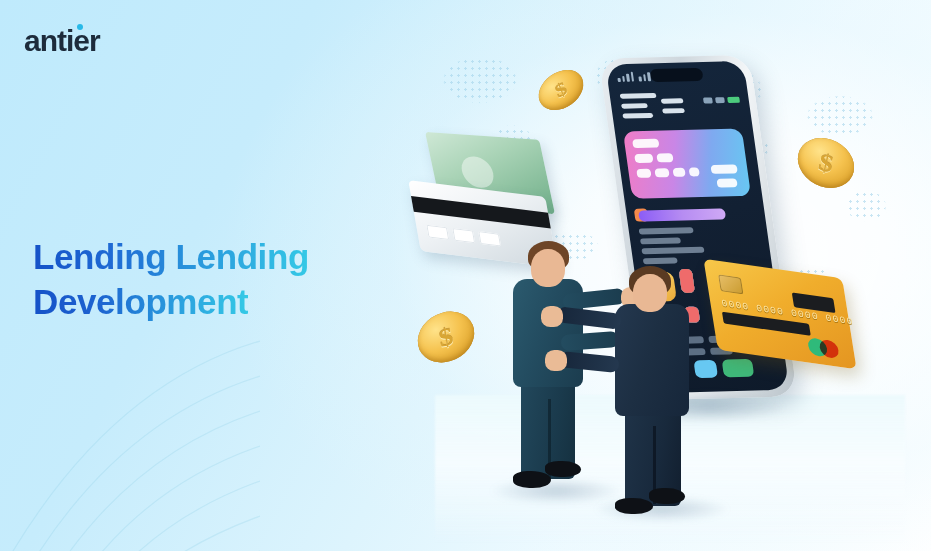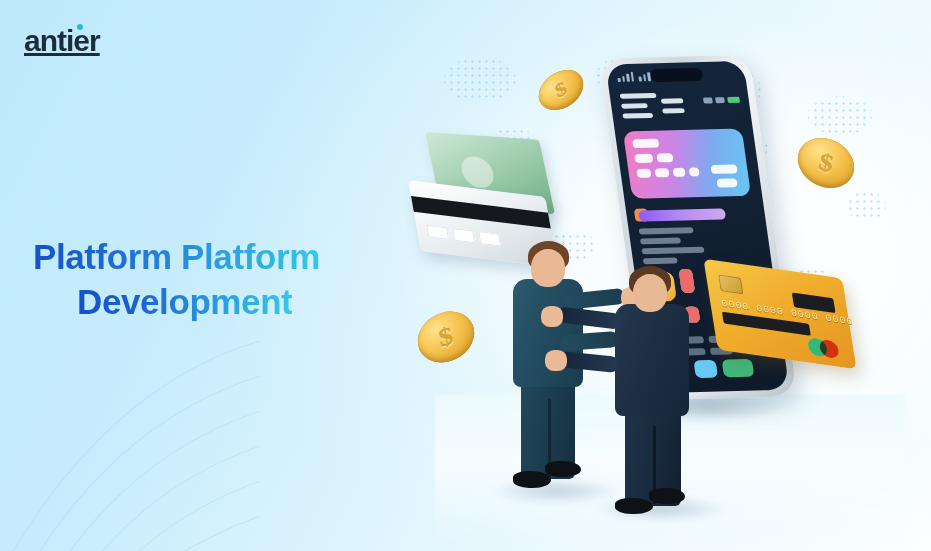--- a/index.html
+++ b/index.html
@@ -50,42 +50,42 @@
   
   .arcs { position:absolute; left:-40px; bottom:-60px; width:300px; height:280px; opacity:.5; }
 
   
   .logo {
     position:absolute; left:24px; top:26px;
     display:flex; align-items:flex-end;
     font-size:30px; font-weight:700; letter-spacing:-1px;
     color:#1d2b3b;
   }
-  .logo .word { position:relative; line-height:1;text-decoration:underline; }
+  .logo .word { position:relative; line-height:1; }
   .logo .dot {
     position:absolute; width:6px; height:6px; border-radius:50%;
     background:#28b9e8; top:-2px; left:52.5px;
   }
 
   
   .headline {
     position:absolute; left:33px; top:190px;
     font-size:35px; font-weight:700; line-height:1.28;
     letter-spacing:-.4px;
   }
   .line1 { color:#20262e; }
   .line2, .line3 {
     background:linear-gradient(90deg,#1552c8 0%,#1f6ad4 28%,#2a9bdd 62%,#35c9e6 100%);
     -webkit-background-clip:text; background-clip:text;
     -webkit-text-fill-color:transparent; color:transparent;
     display:inline-block;
   }
   .line3 {
     background:linear-gradient(90deg,#1552c8 0%,#1d63d0 30%,#2ba3df 70%,#35c9e6 100%);
-    -webkit-background-clip:text; background-clip:text;margin-left:44px;
+    -webkit-background-clip:text; background-clip:text;
     -webkit-text-fill-color:transparent;
   }
 
   
   .stage { position:absolute; left:395px; top:0; width:536px; height:551px; }
 
   .floor {
     position:absolute; left:40px; top:395px; width:470px; height:150px;
     background:linear-gradient(180deg, rgba(236,250,253,.95) 0%, rgba(248,253,255,.85) 45%, rgba(255,255,255,0) 100%);
     filter:blur(1px);
@@ -311,21 +311,21 @@
     </g>
   </svg>
 
   <div class="logo">
     <span class="word">antier</span>
     <span class="dot"></span>
   </div>
 
   <h1 class="headline">
     <br>
-    <span class="line2">Platform Platform</span><br>
+    <span class="line2">Lending Lending</span><br>
     <span class="line3">Development</span>
   </h1>
 
   <div class="stage">
 
     <div class="floor"></div>
 
     <div class="note"></div>
     <div class="wcard">
       <div class="stripe"></div>

